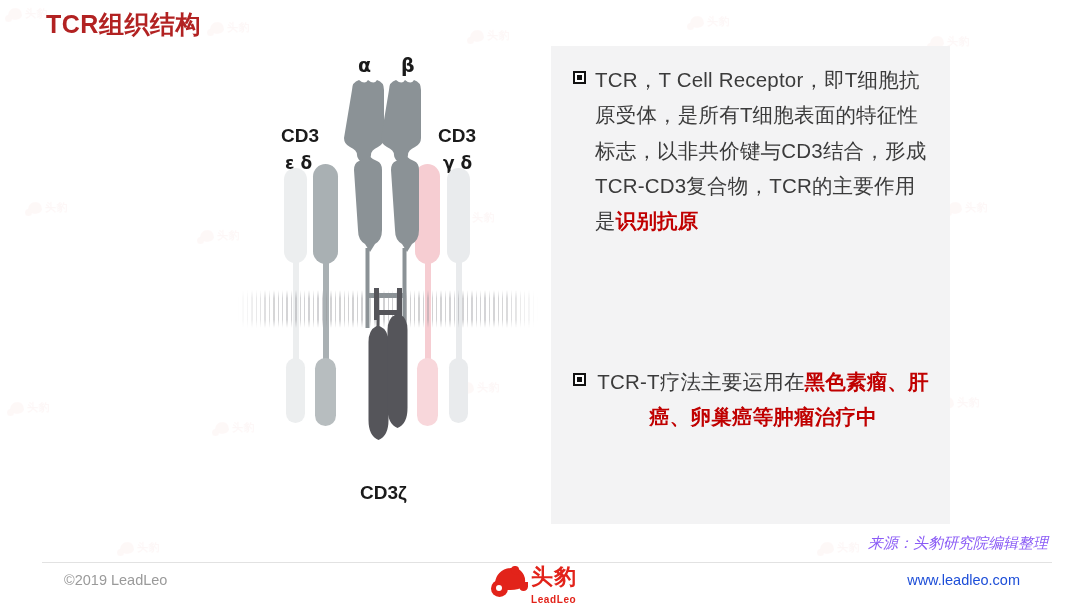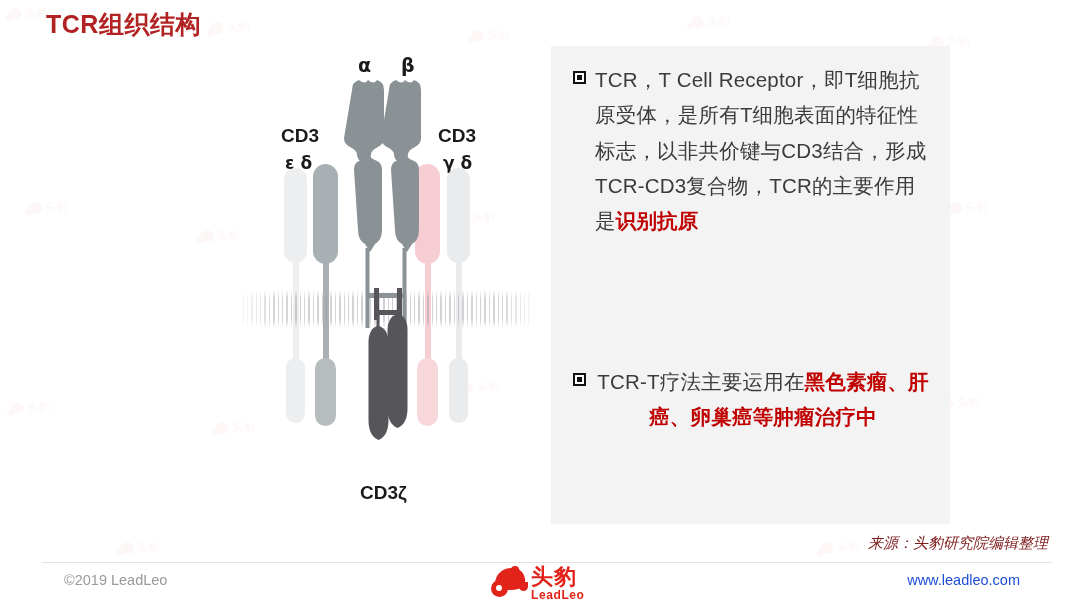--- a/index.html
+++ b/index.html
@@ -65,41 +65,41 @@
   .bsq{flex:0 0 auto;width:13px;height:13px;border:2.5px solid #111;background:#fff;
        margin:9px 9px 0 0;box-sizing:border-box;position:relative;}
   .bsq:after{content:"";position:absolute;inset:2px;background:#111;}
   .ptext{font-size:20.5px;line-height:1.72;color:#3b3b3b;letter-spacing:.2px;}
   .ptext .red{color:#c00000;font-weight:bold;}
   #b1{position:absolute;left:22px;top:16px;width:358px;}
   #b2{position:absolute;left:22px;top:318px;width:358px;text-align:center;}
   #b2 .ptext{color:#3b3b3b;}
 
   
-  .source{position:absolute;right:32px;top:534px;font-size:15px;color:#7f1d1d;
+  .source{position:absolute;right:32px;top:534px;font-size:15px;color:#8b5cf6;
           font-style:italic;font-family:"Liberation Serif",serif;}
   .hr{position:absolute;left:42px;right:28px;top:562px;height:1px;background:#e2e2e2;}
   .copy{position:absolute;left:64px;top:572px;font-size:14.5px;color:#9a9a9a;}
   .url{position:absolute;right:60px;top:572px;font-size:14.5px;color:#1d4ed8;}
 
   
   #logo{position:absolute;left:491px;top:562px;width:112px;height:44px;}
   .leomark{position:absolute;left:0;top:4px;width:36px;height:32px;}
   .leo-body{position:absolute;left:4px;top:2px;width:30px;height:22px;background:#e2231a;
             border-radius:58% 42% 40% 52%/70% 64% 40% 36%;transform:rotate(-4deg);}
   .leo-head{position:absolute;left:0px;top:14px;width:17px;height:17px;background:#e2231a;
             border-radius:50%;}
   .leo-eye{position:absolute;left:5px;top:19px;width:6px;height:6px;background:#fff;border-radius:50%;}
   .leo-ear{position:absolute;left:20px;top:0px;width:8px;height:8px;background:#e2231a;
            border-radius:50% 50% 0 50%;transform:rotate(12deg);}
   .leo-tail{position:absolute;left:28px;top:16px;width:9px;height:9px;background:#e2231a;
             border-radius:50% 0 50% 50%;}
   .logo-cn{position:absolute;left:40px;top:0px;font-size:22px;font-weight:bold;color:#e2231a;
            letter-spacing:1px;}
-  .logo-en{position:absolute;left:40px;top:26px;font-size:12px;font-weight:bold;color:#e2231a;
+  .logo-en{position:absolute;left:40px;top:32px;font-size:10px;font-weight:bold;color:#e2231a;
            letter-spacing:.6px;}
 </style>
 </head>
 <body>
 
 <div id="slide">
 
   <div class="wm" style="left:8px;top:6px;">
     <div class="wmrow">
         <span class="wmleo"></span>

